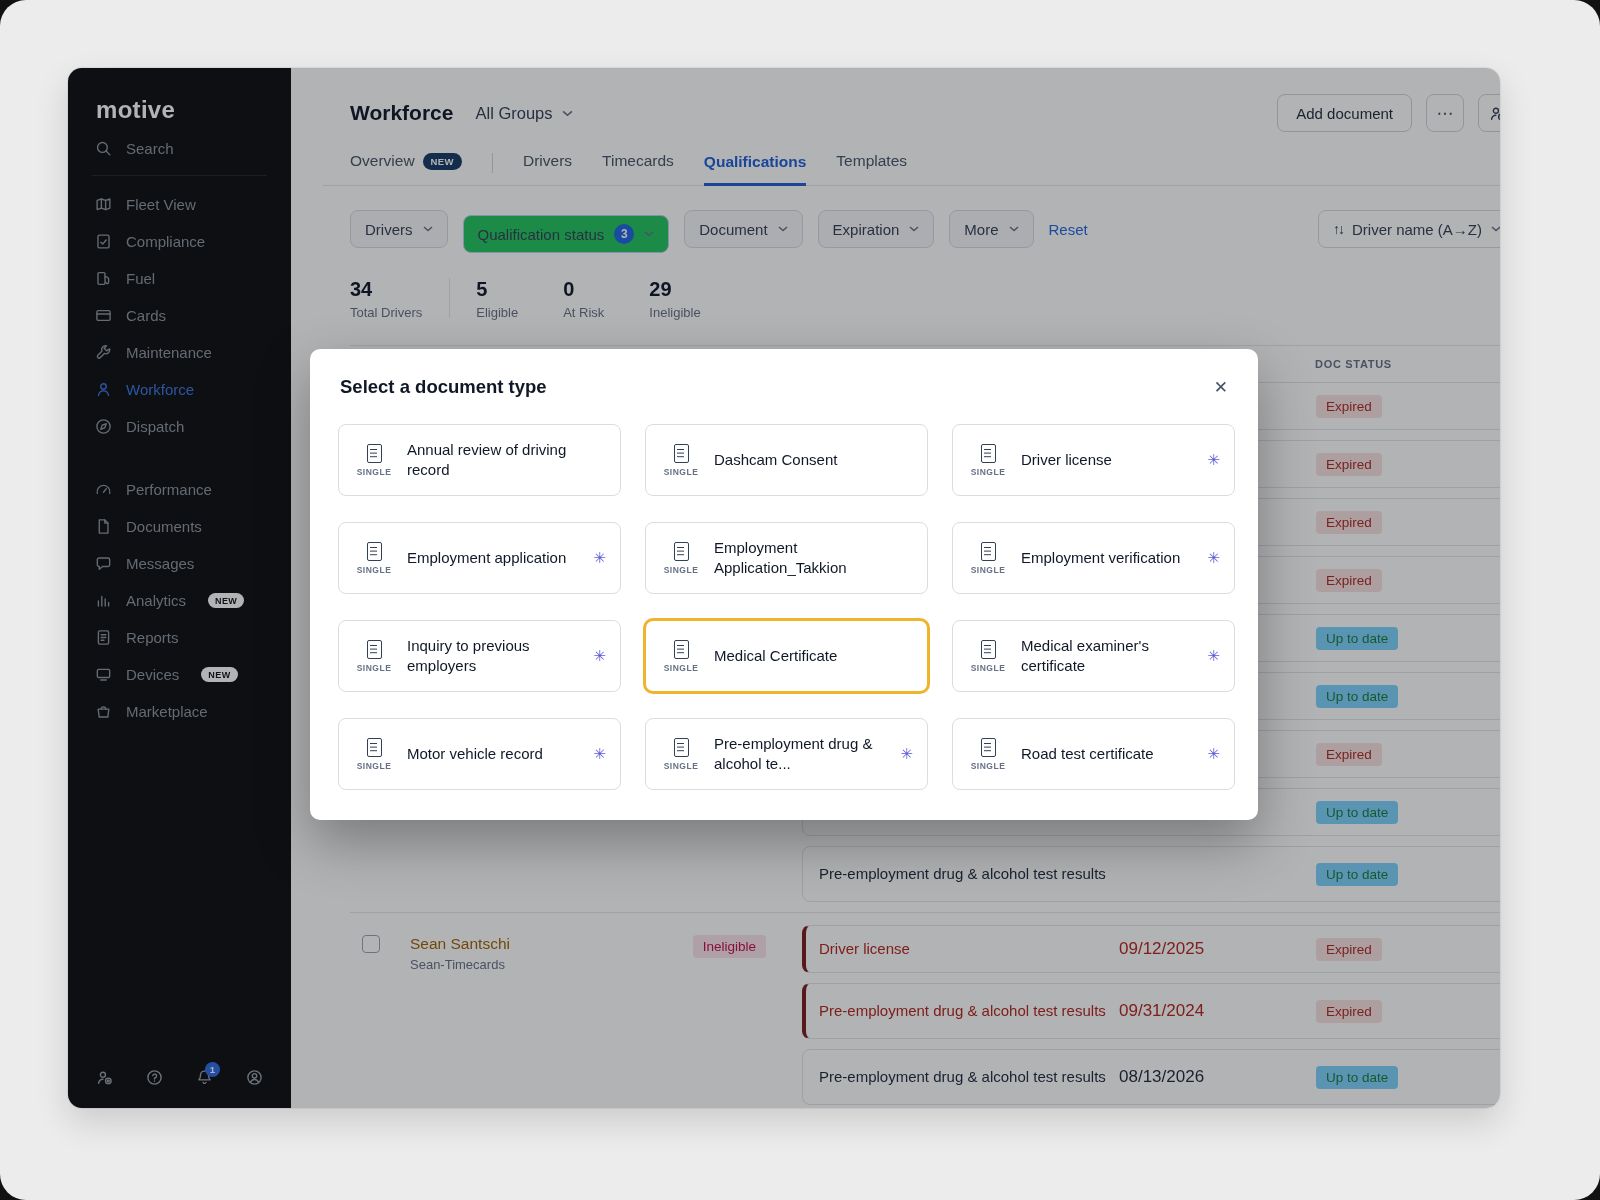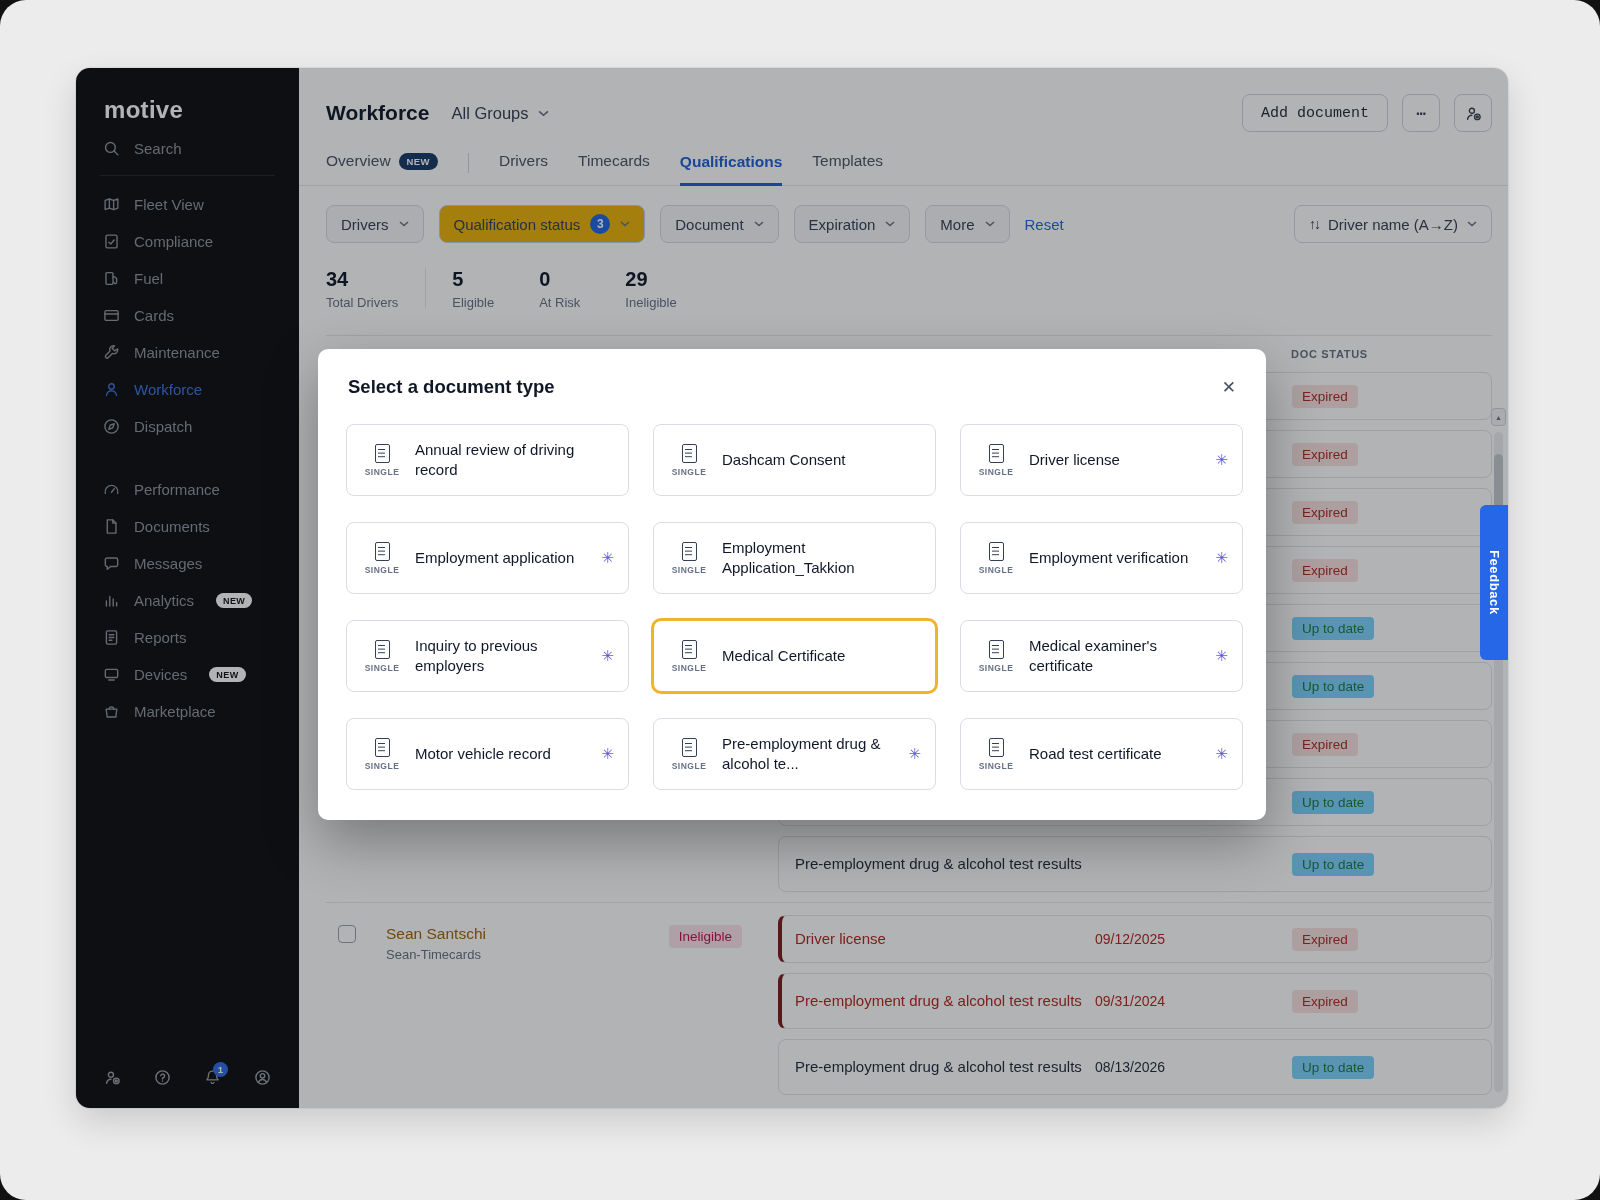--- a/index.html
+++ b/index.html
@@ -1,23 +1,23 @@
 <!DOCTYPE html>
 <html><head>
 <meta charset="utf-8">
 <style>
   * { box-sizing: border-box; margin: 0; padding: 0; }
   html,body { width:1600px; height:1200px; }
   body { background:#111; font-family:"Liberation Sans", sans-serif; position:relative; }
   .canvas { position:absolute; inset:0; background:#ececec; border-radius:26px; overflow:hidden; }
 
   
-  .app { position:absolute; left:76px; top:68px; width:1432px; height:1040px;
+  .app { position:absolute; left:68px; top:68px; width:1432px; height:1040px;
          background:#fff; border-radius:14px; overflow:hidden; display:flex;
-         box-shadow:0 0 0 1px rgba(0,0,0,.06), 0 14px 34px rgba(0,0,0,.14); }
+         box-shadow:0 0 0 1px rgba(0,0,0,.06), 0 14px 34px rgba(0,0,0,.14);gap:32px; }
 
   
   .sidebar { width:223px; flex-shrink:0; background:#0c0e10; color:#8e959c; position:relative; }
   .logo { padding:28px 28px 6px; color:#fff; font-size:24px; font-weight:bold; letter-spacing:.3px; }
   .side-item { display:flex; align-items:center; gap:14px; padding:10px 27px; font-size:15px; cursor:pointer; }
   .side-item.active { color:#3c76e0; }
   .side-sep { height:1px; background:#23272b; margin:8px 24px 10px; }
   .side-gap { height:26px; }
   svg.ic { width:17px; height:17px; fill:none; stroke:currentColor; stroke-width:1.3;
            stroke-linecap:round; stroke-linejoin:round; flex-shrink:0; }
@@ -30,34 +30,34 @@
                 background:#2e6be5; color:#fff; font-size:9.5px; display:flex; align-items:center;
                 justify-content:center; padding:0 3px; font-weight:bold; }
 
   
   .main { flex:1; position:relative; background:#fff; }
   .mh { display:flex; align-items:center; padding:26px 16px 0 27px; }
   .page-title { font-size:21px; font-weight:bold; color:#101828; }
   .group-sel { margin-left:22px; display:flex; align-items:center; gap:9px; font-size:16.5px; color:#344054; cursor:pointer; }
   .mh-spacer { flex:1; }
   .btn { height:38px; border:1px solid #cfd4dc; border-radius:8px; background:#fff; font-size:15px;
-         color:#1d2939; display:flex; align-items:center; padding:0 18px; font-weight:500; cursor:pointer;font-family:Liberation Mono, monospace; }
+         color:#1d2939; display:flex; align-items:center; padding:0 18px; font-weight:500; cursor:pointer; }
   .btn-sq { width:38px; justify-content:center; padding:0; margin-left:14px; font-size:17px; color:#344054; }
 
   .tabs { display:flex; align-items:flex-end; gap:30px; padding:20px 24px 0 27px; border-bottom:1px solid #e4e7ec; }
   .tab { padding-bottom:15px; font-size:15.5px; color:#475467; display:flex; align-items:center; gap:8px; cursor:pointer; }
   .tab.active { color:#1f5fd6; font-weight:bold; border-bottom:3px solid #1f5fd6; margin-bottom:-1px; padding-bottom:12px; }
   .tab-new { background:#173a66; color:#fff; font-size:9.5px; font-weight:bold; padding:3px 8px;
              border-radius:999px; letter-spacing:.4px; }
   .tab-sep { width:1px; height:20px; background:#d0d5dd; margin-bottom:12px; }
 
   .filters { display:flex; align-items:center; gap:15px; padding:19px 16px 0 27px; }
   .filter-btn { height:38px; border-radius:8px; border:1px solid #d5dae1; background:#f6f7f9; color:#344054;
                 font-size:15px; display:flex; align-items:center; gap:10px; padding:0 14px; cursor:pointer; }
-  .filter-btn.selected { background:#eab308; border-color:#b9d0f2; }
+  .filter-btn.selected { background:#22c55e; border-color:#b9d0f2;margin-top:10px; }
   .count-badge { width:20px; height:20px; border-radius:50%; background:#1f66e0; color:#fff; font-size:12px;
                  display:flex; align-items:center; justify-content:center; font-weight:bold; }
   .reset-link { color:#1f66e0; font-size:15px; font-weight:500; cursor:pointer; }
   .sort-btn { margin-left:auto; background:#fff; gap:9px; }
   .sort-glyph { font-size:14px; color:#344054; letter-spacing:-2px; }
   .chev { color:#667085; display:inline-flex; }
 
   .stats { display:flex; align-items:flex-start; padding:25px 16px 0 27px; }
   .stat { margin-right:45px; }
   .stat .v { font-size:20px; font-weight:bold; color:#101828; }
@@ -66,21 +66,21 @@
 
   
   .table-area { margin:25px 16px 0 27px; border-top:1px solid #e4e7ec; }
   .doc-status-header { margin-left:965px; padding:12px 0 10px; font-size:11px; font-weight:bold;
                        letter-spacing:.7px; color:#667085; text-transform:uppercase; }
   .rows-a { margin-left:452px; padding-top:2px; }
   .doc-card { width:714px; min-height:48px; border:1px solid #e0e3e8; border-radius:8px; background:#fff;
               display:flex; align-items:center; margin-bottom:10px; padding:6px 8px 6px 16px; }
   .doc-card.tall { min-height:56px; }
   .doc-card .name { width:300px; font-size:15px; color:#1d2939; line-height:1.35; }
-  .doc-card .exp { width:187px; font-size:14px; color:#1d2939; }
+  .doc-card .exp { width:187px; font-size:17px; color:#1d2939; }
   .doc-card.alert { border-left:4px solid #7a1d1d; padding-left:13px; }
   .doc-card.alert .name, .doc-card.alert .exp { color:#b3261e; }
   .badge { font-size:13.5px; padding:4px 10px; border-radius:4px; margin-left:10px; white-space:nowrap; }
   .b-exp { background:#f8e2e1; color:#ad2a24; }
   .b-ok  { background:#7dd3fc; color:#1c7a3a; }
   .b-inel{ background:#fbe3ea; color:#c01048; }
 
   .driver-group { display:flex; border-top:1px solid #e4e7ec; padding-top:12px; margin-top:2px; }
   .driver-cell { width:452px; display:flex; align-items:flex-start; padding-top:10px; }
   .checkbox { width:18px; height:18px; border:1.5px solid #98a2b3; border-radius:4px; background:#fff;

